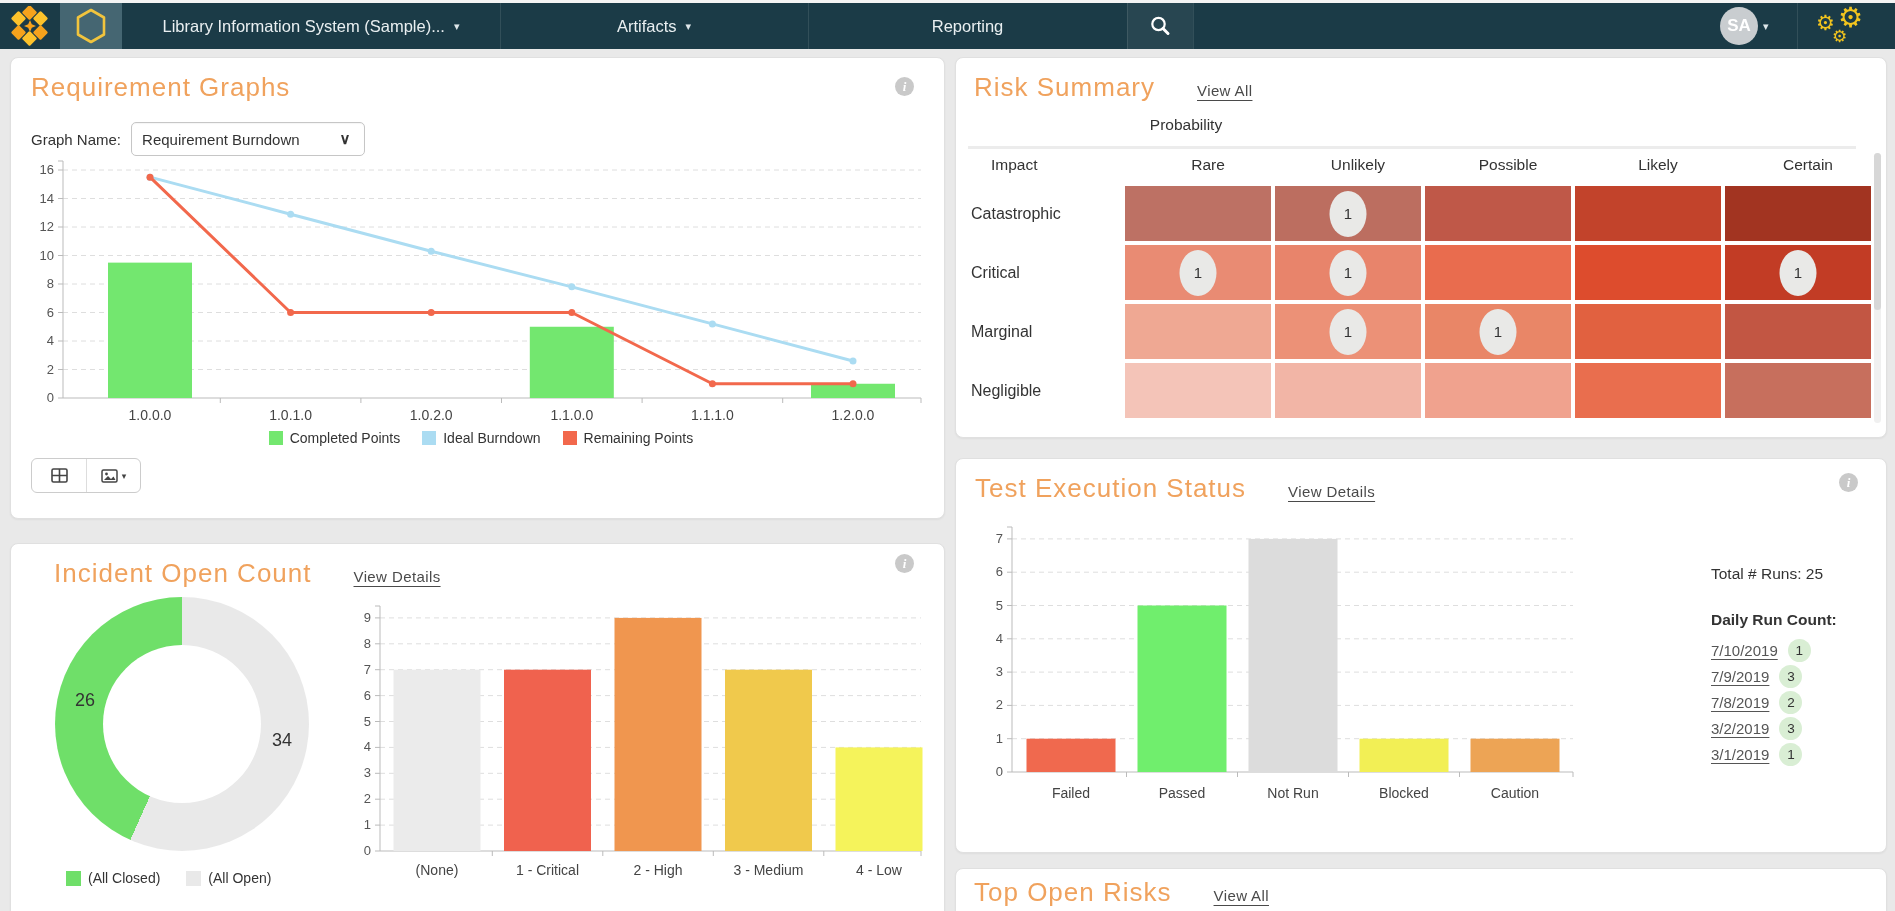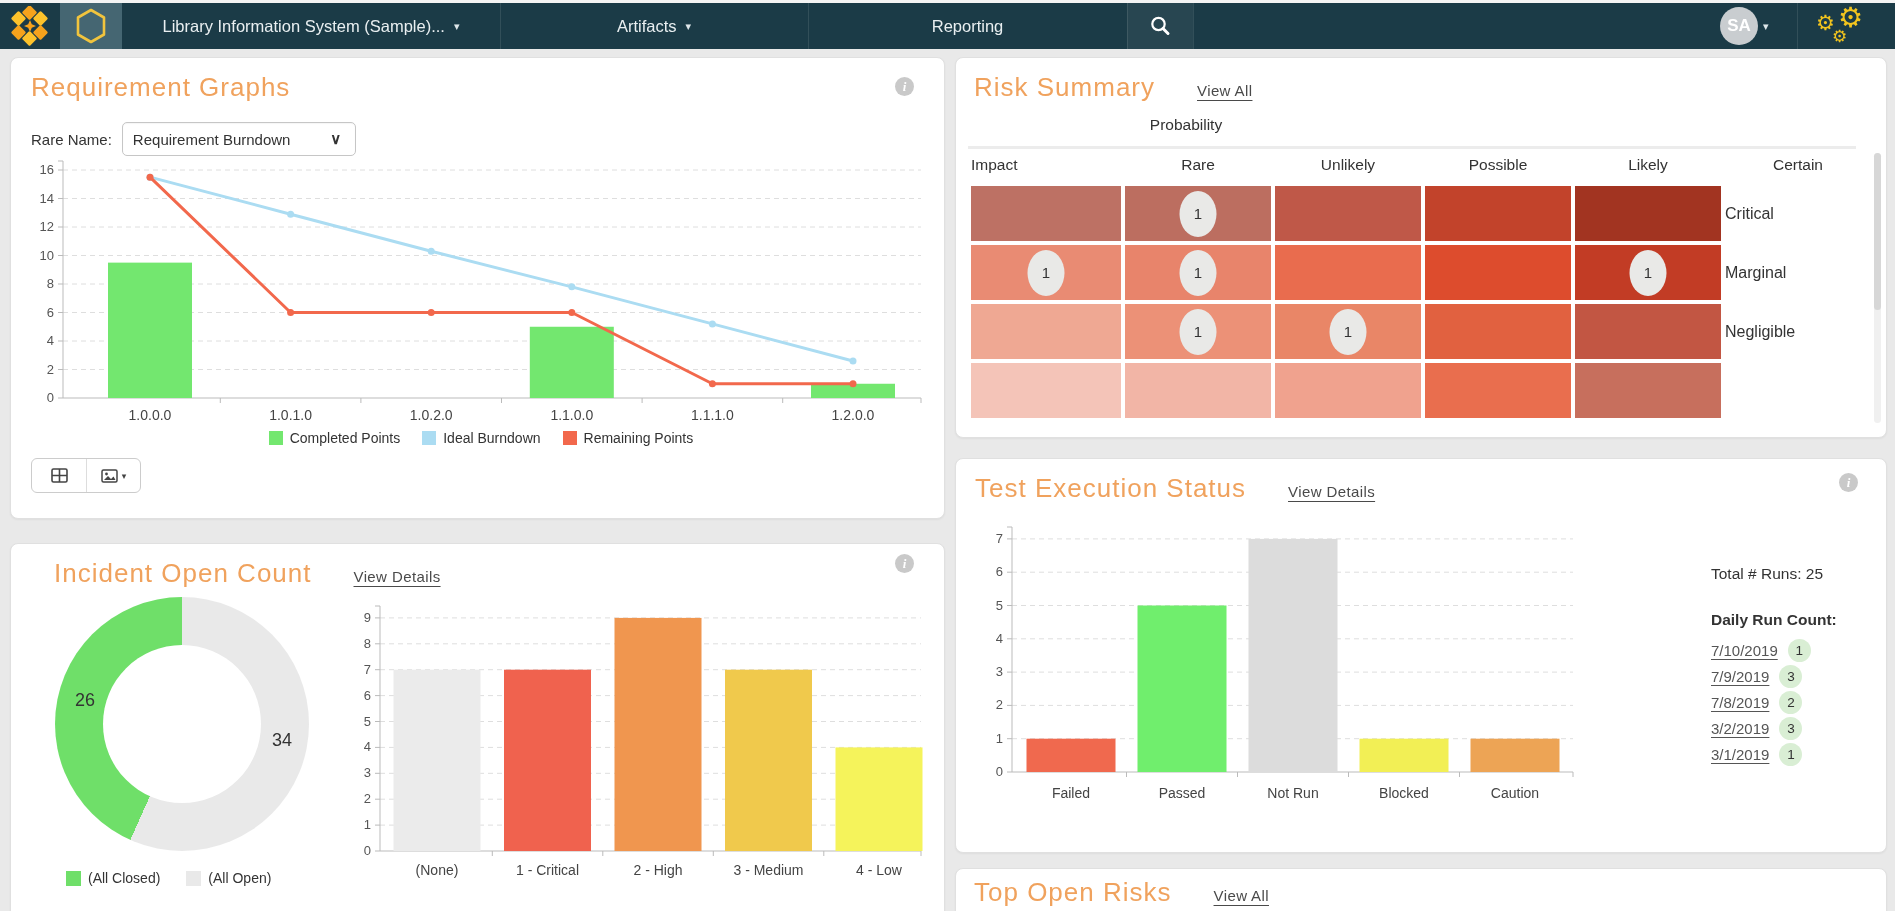--- a/index.html
+++ b/index.html
@@ -62,21 +62,21 @@
   .donut { position:absolute; left:44px; top:53px; width:254px; height:254px; border-radius:50%; }
   .donut .hole { position:absolute; left:48px; top:48px; width:158px; height:158px; border-radius:50%; background:#fff; }
   .donut-label { position:absolute; font-size:18px; color:#333; width:44px; text-align:center; }
   .donut-legend { position:absolute; left:55px; top:326px; display:flex; gap:26px; font-size:14px; color:#333; }
 
   
   #p-risk .panel-header { padding:14px 16px 0 18px; }
   .prob-label { position:absolute; left:155px; top:58px; width:150px; text-align:center; font-size:15.5px; color:#333; }
   .risk-divider { position:absolute; left:12px; top:88px; width:888px; height:3px; background:#ececec; }
   .risk-head { position:absolute; left:15px; top:98px; display:grid; grid-template-columns:150px repeat(5,146px); column-gap:4px; font-size:15.5px; color:#333; }
-  .risk-head div { text-align:center; }
+  .risk-head div { text-align:center;margin-left:20px; }
   .risk-head div:first-child { text-align:left; }
   .risk-grid { position:absolute; left:15px; top:128px; display:grid; grid-template-columns:150px repeat(5,146px); grid-auto-rows:55px; gap:4px; }
   .risk-rowlabel { display:flex; align-items:center; font-size:16px; color:#333; }
   .risk-cell { position:relative; cursor:pointer; }
   .risk-badge { position:absolute; left:50%; top:50%; transform:translate(-50%,-50%); width:37px; height:46px; border-radius:50%; background:#e9e9e7; color:#333; font-size:15px; display:flex; align-items:center; justify-content:center; }
   .risk-scrollbar { position:absolute; right:5px; top:95px; bottom:14px; width:7px; background:#f0f0f0; border-radius:4px; cursor:pointer; }
   .risk-scrollbar .thumb { position:absolute; top:0; left:0; width:7px; height:58%; background:#d7d7d7; border-radius:4px; }
 
   
   #p-test .panel-header { padding:14px 0 0 19px; }
@@ -153,21 +153,21 @@
       <span class="g3">⚙</span>
     </div>
   </nav>
 
   <section class="panel" id="p-req">
     <div class="panel-header">
       <span class="panel-title">Requirement Graphs</span>
     </div>
     <div class="info-icon" style="right:30px; top:19px;">i</div>
     <div class="graph-name-row">
-      <span>Rare Name:</span>
+      <span>Graph Name:</span>
       <div class="select">
         <span class="sel-text">Requirement Burndown</span>
         <span class="sel-btn">∨</span>
       </div>
     </div>
     <svg id="burndown-svg" style="position:absolute; left:15px; top:95px;" width="910" height="330">
         <line x1="32" y1="245" x2="37" y2="245" stroke="#bbb"></line>
         <text x="28" y="249" text-anchor="end" class="tick">0</text>
         <line x1="37" y1="216.5" x2="895" y2="216.5" stroke="#dedede" stroke-dasharray="5 4"></line>
         <line x1="32" y1="216.5" x2="37" y2="216.5" stroke="#bbb"></line>
@@ -340,20 +340,21 @@
     <div class="risk-divider"></div>
     <div class="risk-head" id="risk-head">
         <div>Impact</div>
         <div>Rare</div>
         <div>Unlikely</div>
         <div>Possible</div>
         <div>Likely</div>
         <div>Certain</div>
       </div>
     <div class="risk-grid" id="risk-grid">
+        <div class="risk-rowlabel">Catastrophic</div>
         <div class="risk-cell" style="background: rgb(189, 113, 100);"></div>
         <div class="risk-cell" style="background: rgb(188, 110, 96);">
           <div class="risk-badge">1</div>
         </div>
         <div class="risk-cell" style="background: rgb(191, 88, 72);"></div>
         <div class="risk-cell" style="background: rgb(194, 67, 43);"></div>
         <div class="risk-cell" style="background: rgb(162, 52, 33);"></div>
         <div class="risk-rowlabel">Critical</div>
         <div class="risk-cell" style="background: rgb(233, 139, 115);">
           <div class="risk-badge">1</div>

